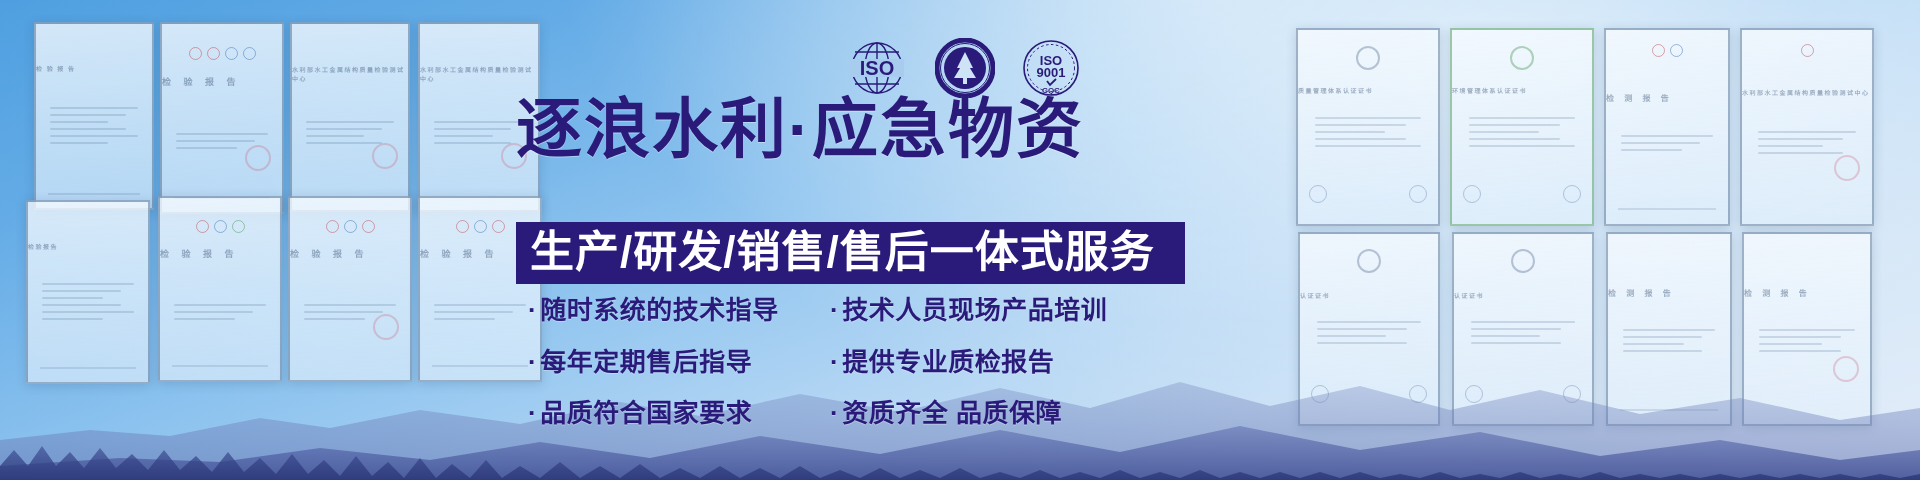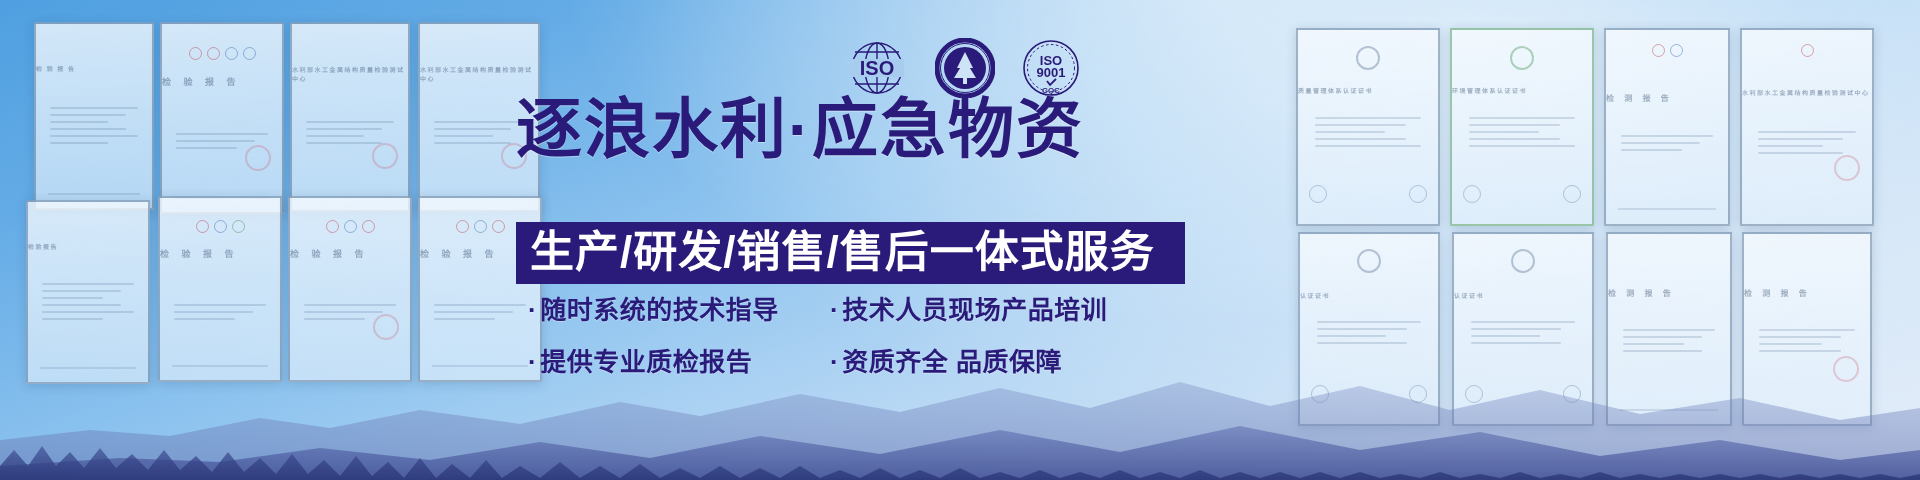--- a/index.html
+++ b/index.html
@@ -428,17 +428,19 @@
     </svg>
   </div>
 
   <div class="headline">逐浪水利·应急物资</div>
 
   <div class="subbar">生产/研发/销售/售后一体式服务</div>
 
   <div class="features">
     <div class="feature"><span class="dot">·</span><span>随时系统的技术指导</span></div>
     <div class="feature"><span class="dot">·</span><span>技术人员现场产品培训</span></div>
+    <div class="feature"><span class="dot">·</span><span>每年定期售后指导</span></div>
     <div class="feature"><span class="dot">·</span><span>提供专业质检报告</span></div>
+    <div class="feature"><span class="dot">·</span><span>品质符合国家要求</span></div>
     <div class="feature"><span class="dot">·</span><span>资质齐全 品质保障</span></div>
   </div>
 
 </div>
 
 </body></html>

